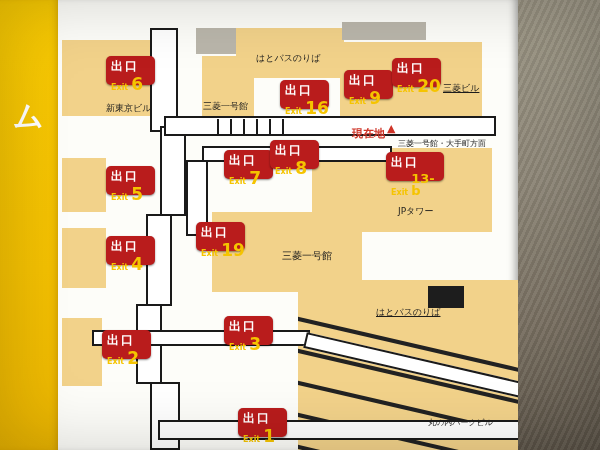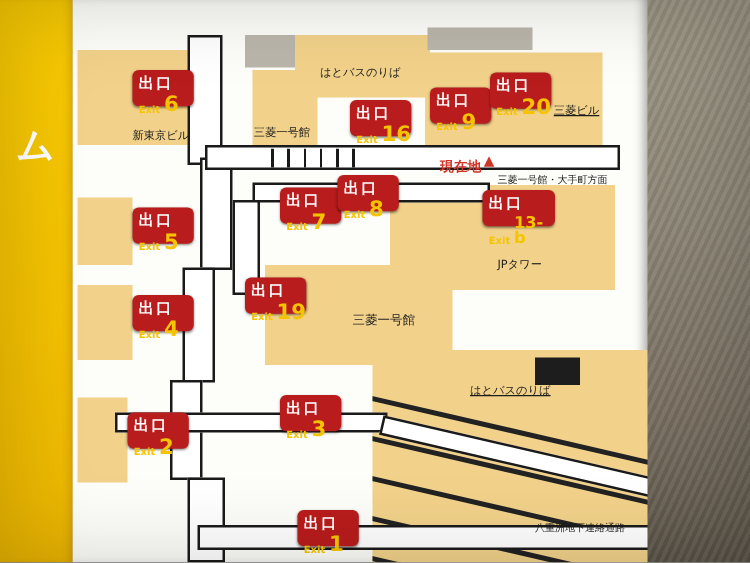--- a/index.html
+++ b/index.html
@@ -195,21 +195,21 @@
 
     <div>
         <div class="map-label" style="left: 256px; top: 52px; font-size: 9px;">はとバスのりば</div>
         <div class="map-label" style="left: 203px; top: 100px; font-size: 9px;">三菱一号館</div>
         <div class="map-label" style="left: 106px; top: 102px; font-size: 9px;">新東京ビル</div>
         <div class="map-label" style="left: 443px; top: 82px; font-size: 9px; text-decoration: underline;">三菱ビル</div>
         <div class="map-label" style="left: 398px; top: 138px; font-size: 8px;">三菱一号館・大手町方面</div>
         <div class="map-label" style="left: 398px; top: 205px; font-size: 9px;">JPタワー</div>
         <div class="map-label" style="left: 282px; top: 249px; font-size: 10px;">三菱一号館</div>
         <div class="map-label" style="left: 376px; top: 306px; font-size: 9px; text-decoration: underline;">はとバスのりば</div>
-        <div class="map-label" style="left: 428px; top: 417px; font-size: 8px;">八重洲地下連絡通路</div>
+        <div class="map-label" style="left: 428px; top: 417px; font-size: 8px;">丸の内パークビル</div>
       </div>
 
     <div class="current">
       <span class="current-text">現在地</span>
       <span class="current-marker">▲</span>
     </div>
 
   </div>
 
   <div class="strip">

